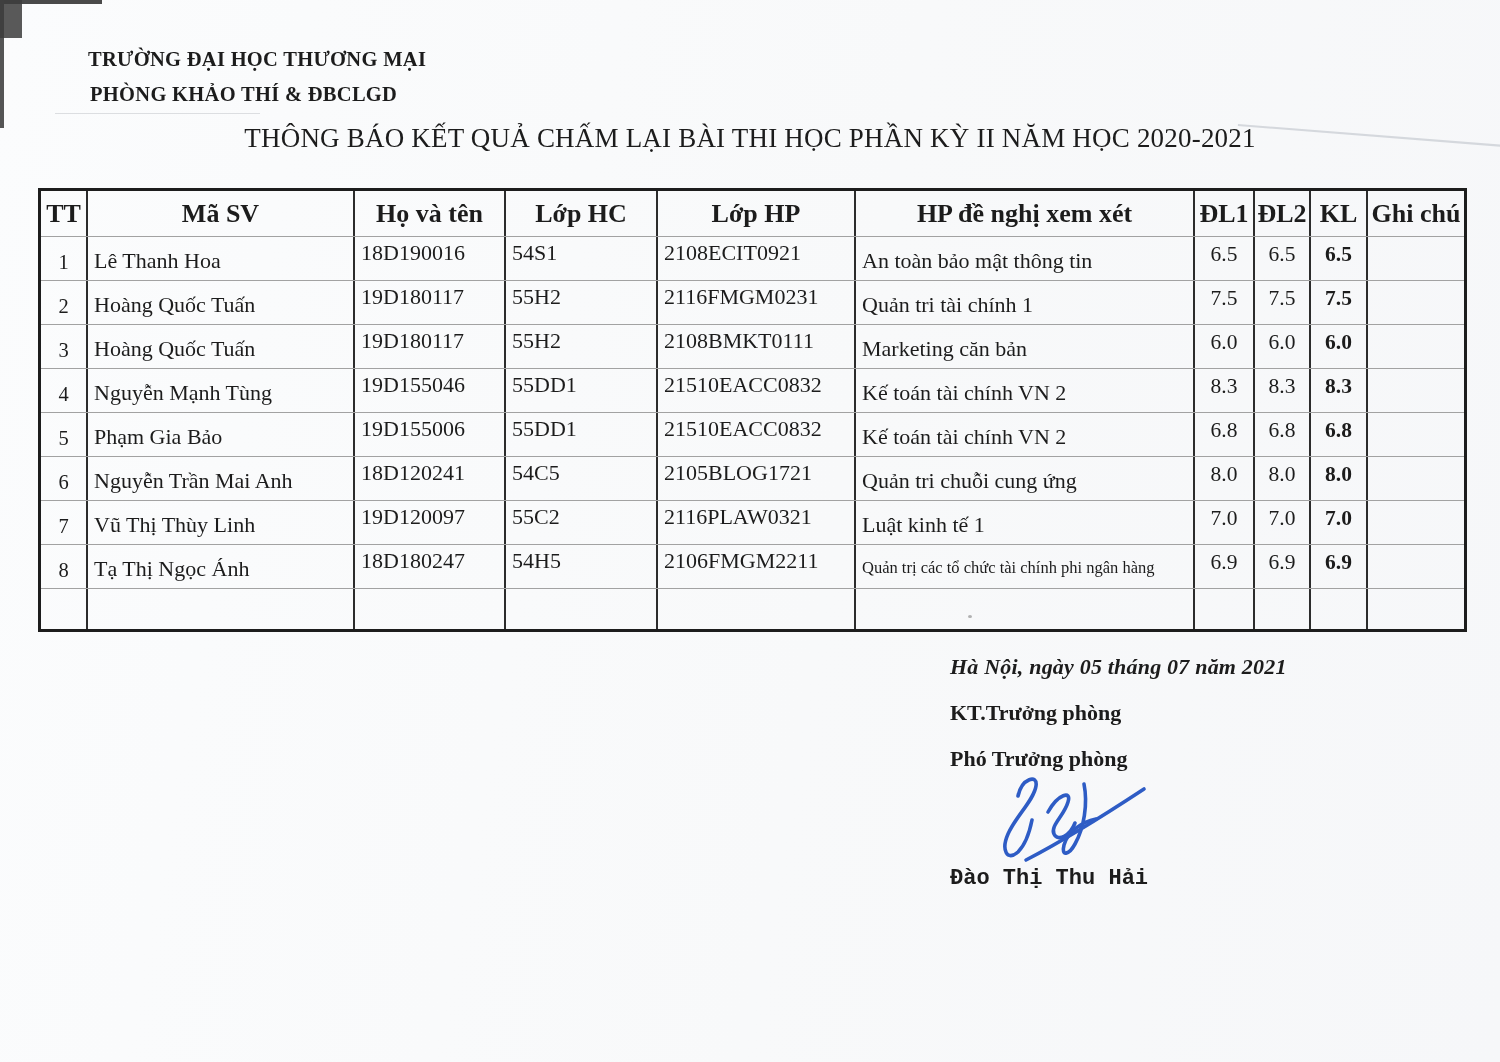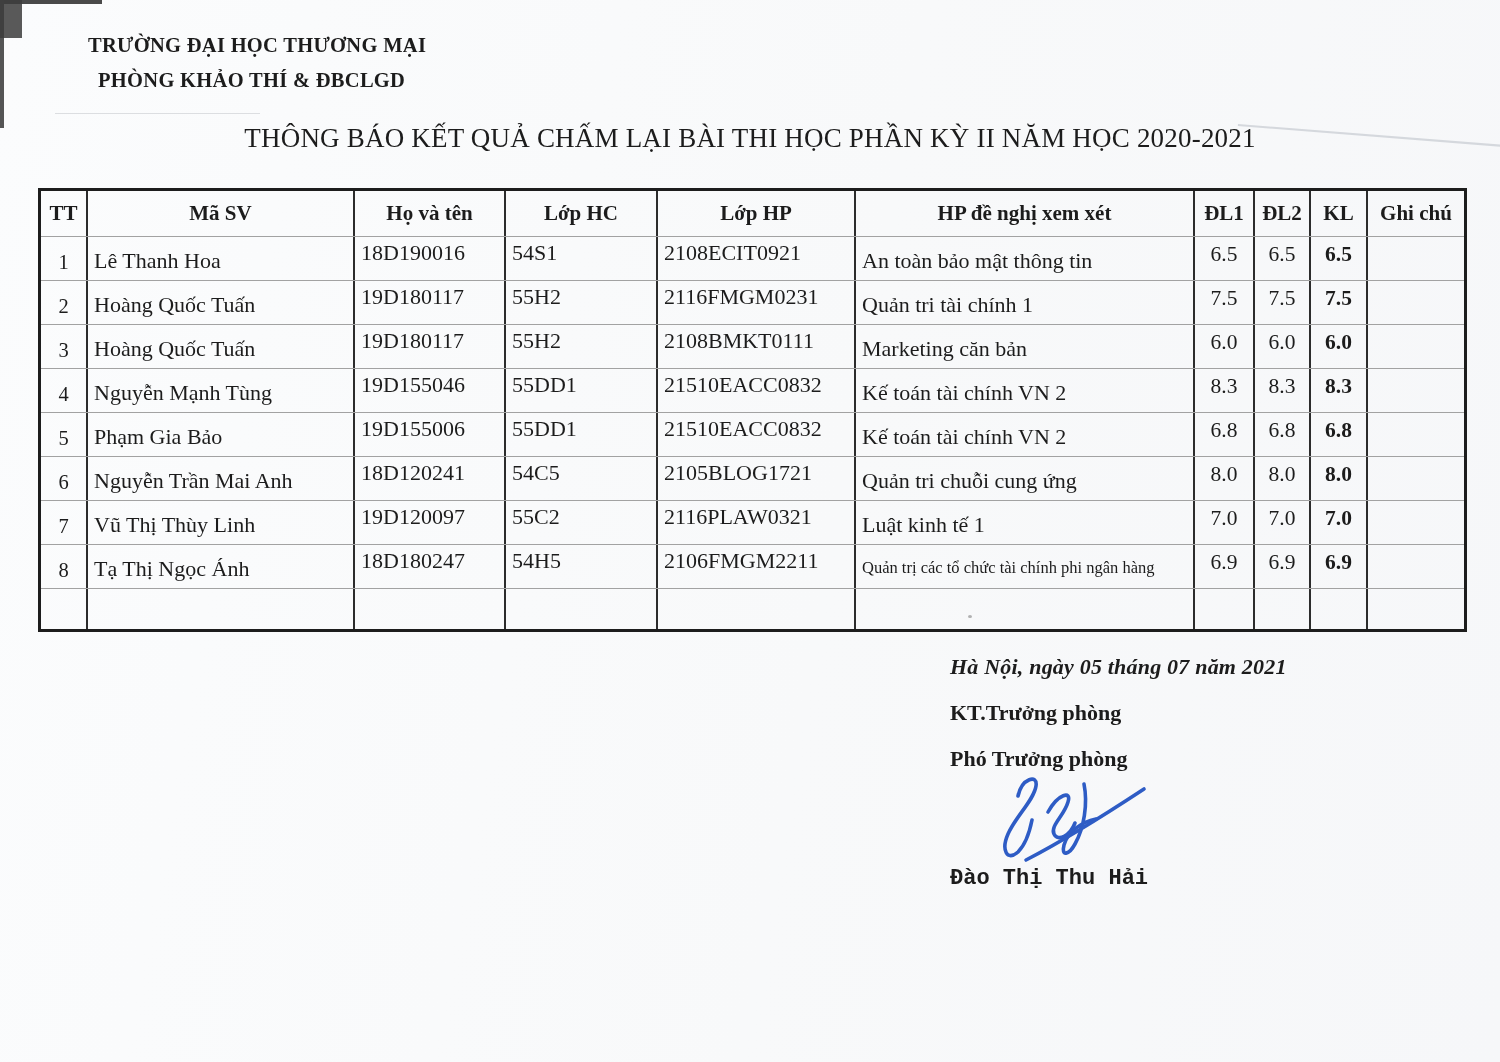--- a/index.html
+++ b/index.html
@@ -10,33 +10,33 @@
     color:#1c1c1c;overflow:hidden;
   }
   
   .art-top{position:absolute;left:0;top:0;width:102px;height:4px;background:#4a4a4a;}
   .art-left{position:absolute;left:0;top:0;width:4px;height:128px;background:#555;}
   .art-corner{position:absolute;left:0;top:0;width:22px;height:38px;background:#3c3c3c;opacity:.85;}
   .art-line-org{position:absolute;left:55px;top:113px;width:205px;height:1px;background:#dcdee1;}
   .art-line-title{position:absolute;left:1238px;top:124px;width:268px;height:1.5px;background:#ccd0d6;transform:rotate(4.5deg);transform-origin:left top;opacity:.8;}
   .art-dot{position:absolute;left:112px;top:26px;width:4px;height:3px;border-radius:50%;background:#8a8a8a;opacity:.65;}
 
-  .org{position:absolute;left:88px;top:28px;font-weight:bold;font-size:20.5px;line-height:35px;letter-spacing:.3px;}
-  .org .l2{margin-left:10px;}
+  .org{position:absolute;left:88px;top:42px;font-weight:bold;font-size:20.5px;line-height:35px;letter-spacing:.3px;}
+  .org .l2{margin-left:2px;}
 
   .doc-title{position:absolute;left:0;right:0;top:123px;text-align:center;font-size:27px;font-weight:normal;letter-spacing:.2px;}
 
   .tbl{position:absolute;left:38px;top:188px;border:3px solid #1d1d1d;}
   .grid-row{display:grid;grid-template-columns:47px 267px 151px 152px 198px 339px 60px 56px 57px 96px;}
   .thead{height:45px;}
   .trow{height:43px;border-top:1px solid #a2a2a2;}
   .trow.empty{height:40px;}
   .cell{display:flex;border-right:2px solid #2c2c2c;padding:0 6px;font-size:22px;overflow:hidden;box-sizing:border-box;position:relative;}
   .grid-row .cell:last-child{border-right:none;}
-  .thead .cell{justify-content:center;align-items:center;font-weight:bold;font-size:21px;padding:12px 2px;}
+  .thead .cell{justify-content:center;align-items:center;font-weight:bold;font-size:26px;padding:12px 2px;}
   .trow .c0{justify-content:center;align-items:flex-end;padding-bottom:6px;font-size:20.5px;}
   .trow .c1{align-items:flex-end;padding-bottom:6px;}
   .trow .c2,.trow .c3,.trow .c4{align-items:flex-start;padding-top:3px;}
   .trow .c5{align-items:flex-end;padding-bottom:6px;}
   .trow .c5.small{font-size:16.5px;padding-bottom:10px;}
   .trow .c6,.trow .c7,.trow .c8{justify-content:center;align-items:flex-start;padding-top:5px;font-size:21.5px;}
   .trow .c8{font-weight:bold;}
 
   .footer{position:absolute;left:950px;top:654px;width:470px;display:flex;flex-direction:column;align-items:flex-start;}
   .date{font-size:22px;font-weight:bold;font-style:italic;letter-spacing:.2px;}

